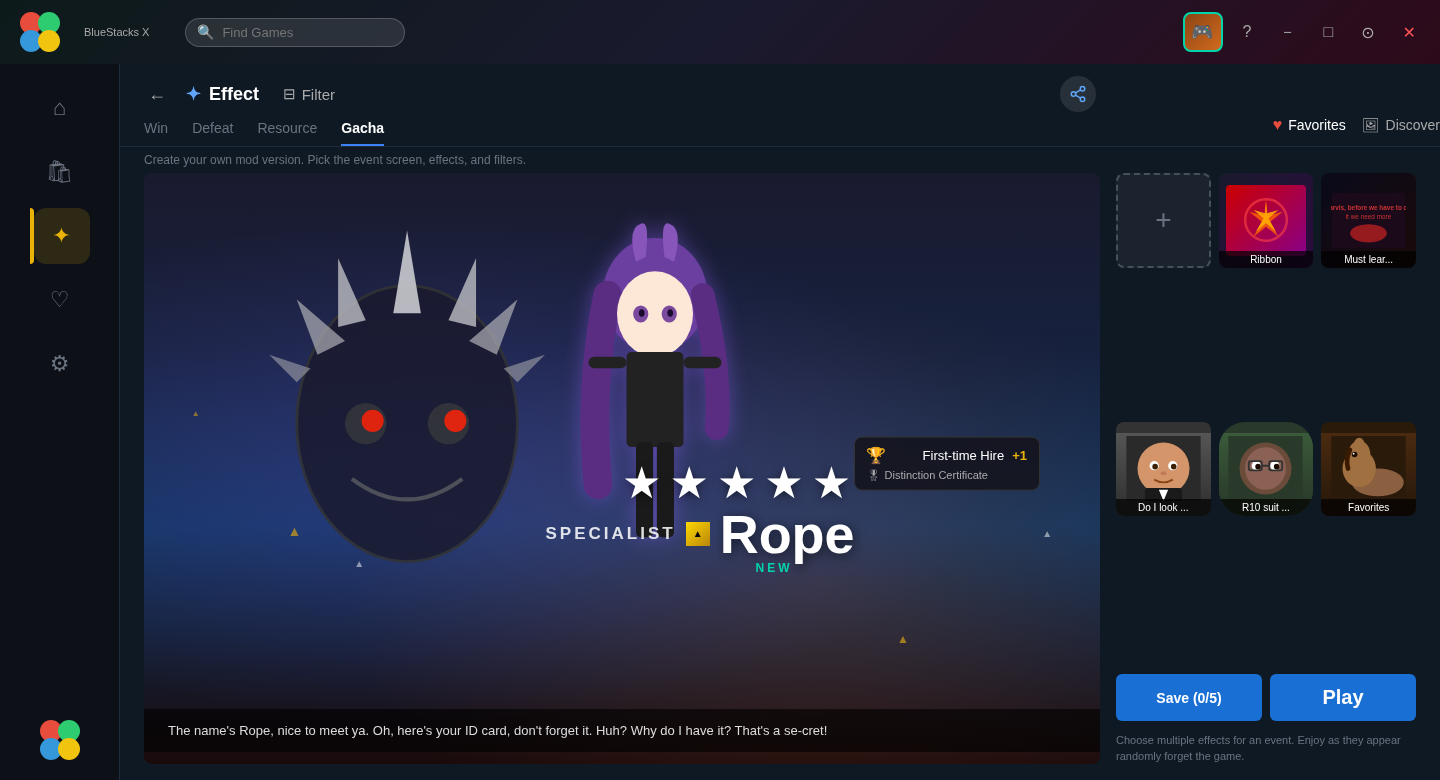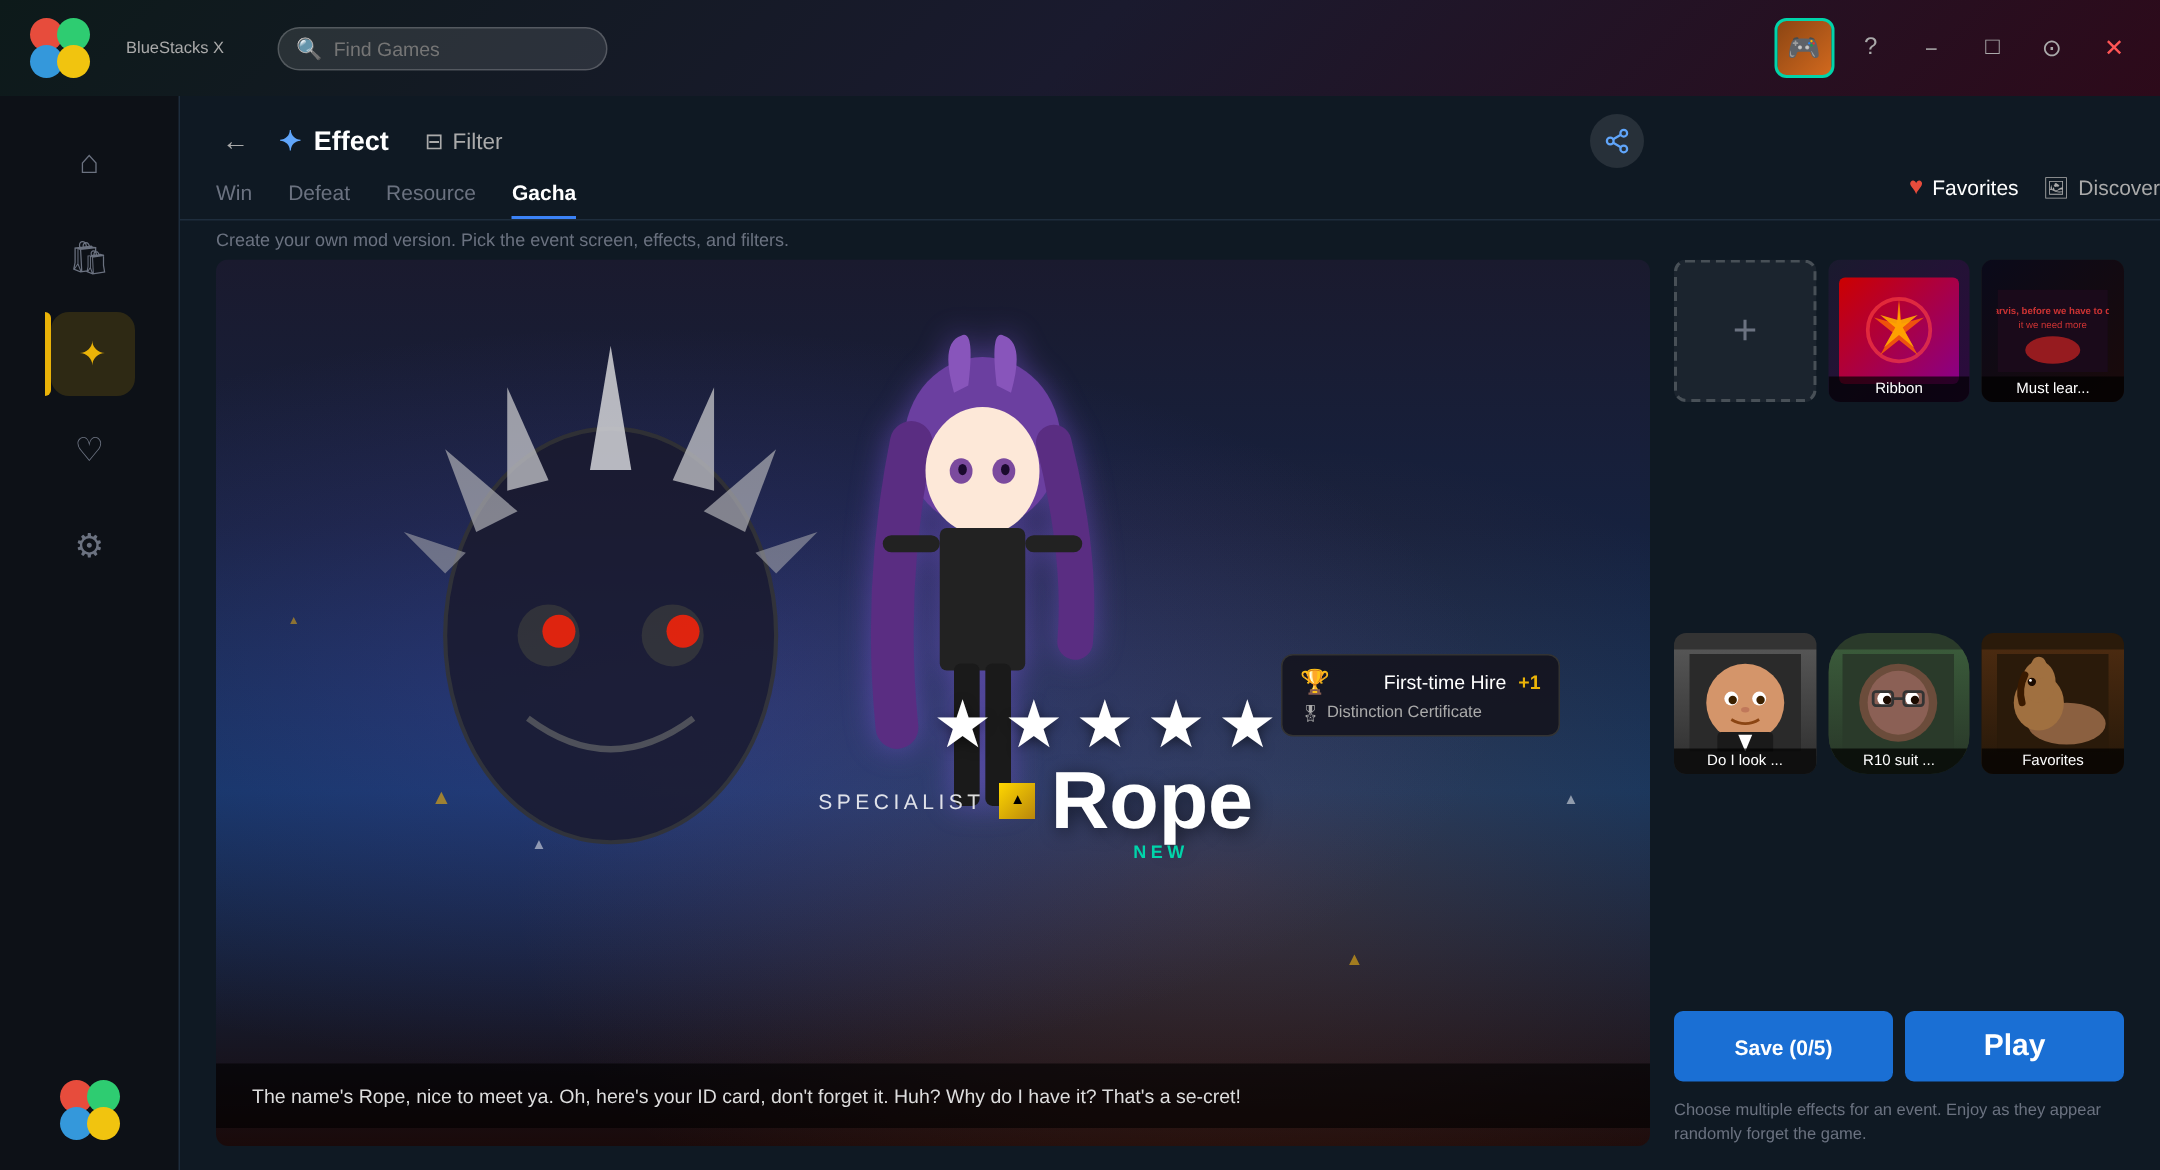--- a/index.html
+++ b/index.html
@@ -548,21 +548,21 @@
         <div style="position:absolute;top:48%;left:50%;display:flex;gap:8px;">
           <span style="font-size:44px;color:#fff;text-shadow:0 2px 8px rgba(0,0,0,0.5)">★</span>
           <span style="font-size:44px;color:#fff;text-shadow:0 2px 8px rgba(0,0,0,0.5)">★</span>
           <span style="font-size:44px;color:#fff;text-shadow:0 2px 8px rgba(0,0,0,0.5)">★</span>
           <span style="font-size:44px;color:#fff;text-shadow:0 2px 8px rgba(0,0,0,0.5)">★</span>
           <span style="font-size:44px;color:#fff;text-shadow:0 2px 8px rgba(0,0,0,0.5)">★</span>
         </div>
 
         <div style="position:absolute;bottom:32%;left:42%;display:flex;flex-direction:column;align-items:flex-start;">
           <div style="display:flex;align-items:center;gap:10px;">
-            <span style="font-size:14px;font-weight:400;color:#fff;letter-spacing:3px;opacity:0.85;">SPECIALIST</span>
+            <span style="font-size:17px;font-weight:700;color:#fff;letter-spacing:3px;opacity:0.85;">SPECIALIST</span>
             <div style="width:24px;height:24px;background:linear-gradient(135deg,#ffd700,#b8860b);display:flex;align-items:center;justify-content:center;font-size:10px;color:#000;font-weight:bold;">▲</div>
             <span style="font-size:54px;font-weight:900;color:#fff;line-height:1;text-shadow:2px 2px 12px rgba(0,0,0,0.6);">Rope</span>
           </div>
           <span style="font-size:12px;color:#00d4aa;font-weight:700;letter-spacing:3px;margin-left:210px;">NEW</span>
         </div>
 
         <div class="hire-card">
           <div style="display:flex;align-items:center;gap:8px;margin-bottom:4px;">
             <span style="font-size:16px;">🏆</span>
             <span style="font-size:13px;color:#fff;padding-left:28px;">First-time Hire</span>

